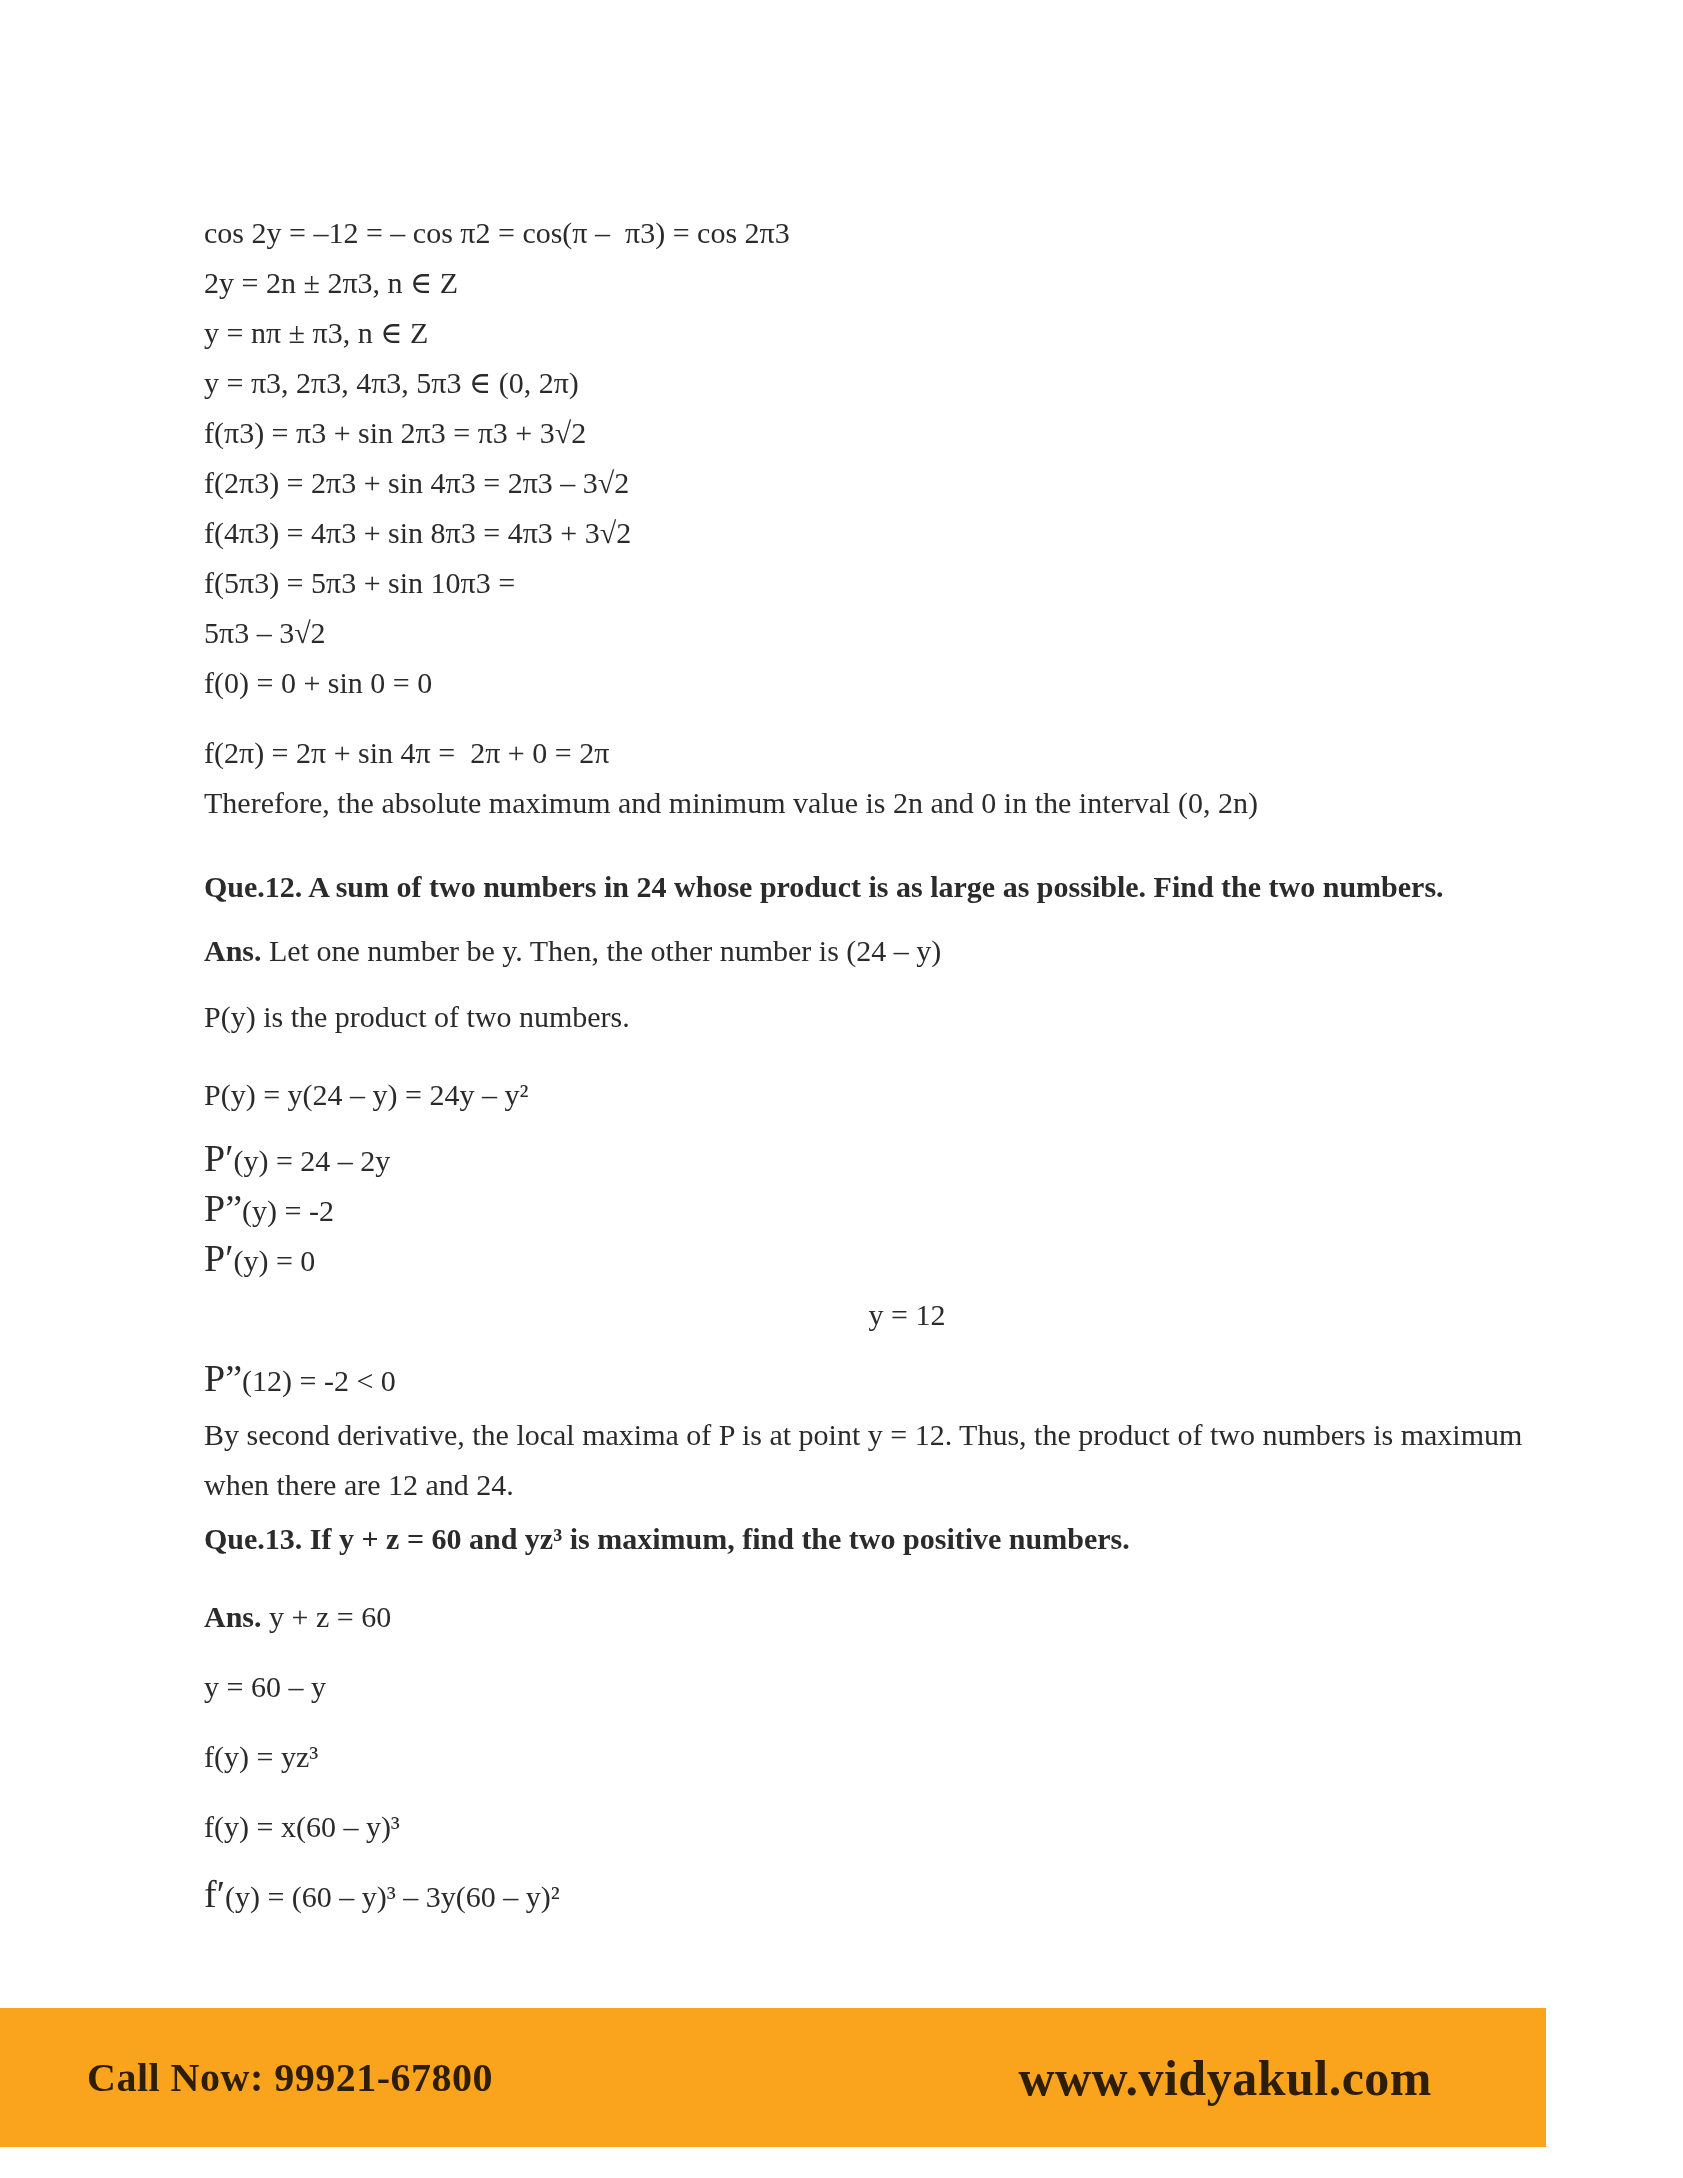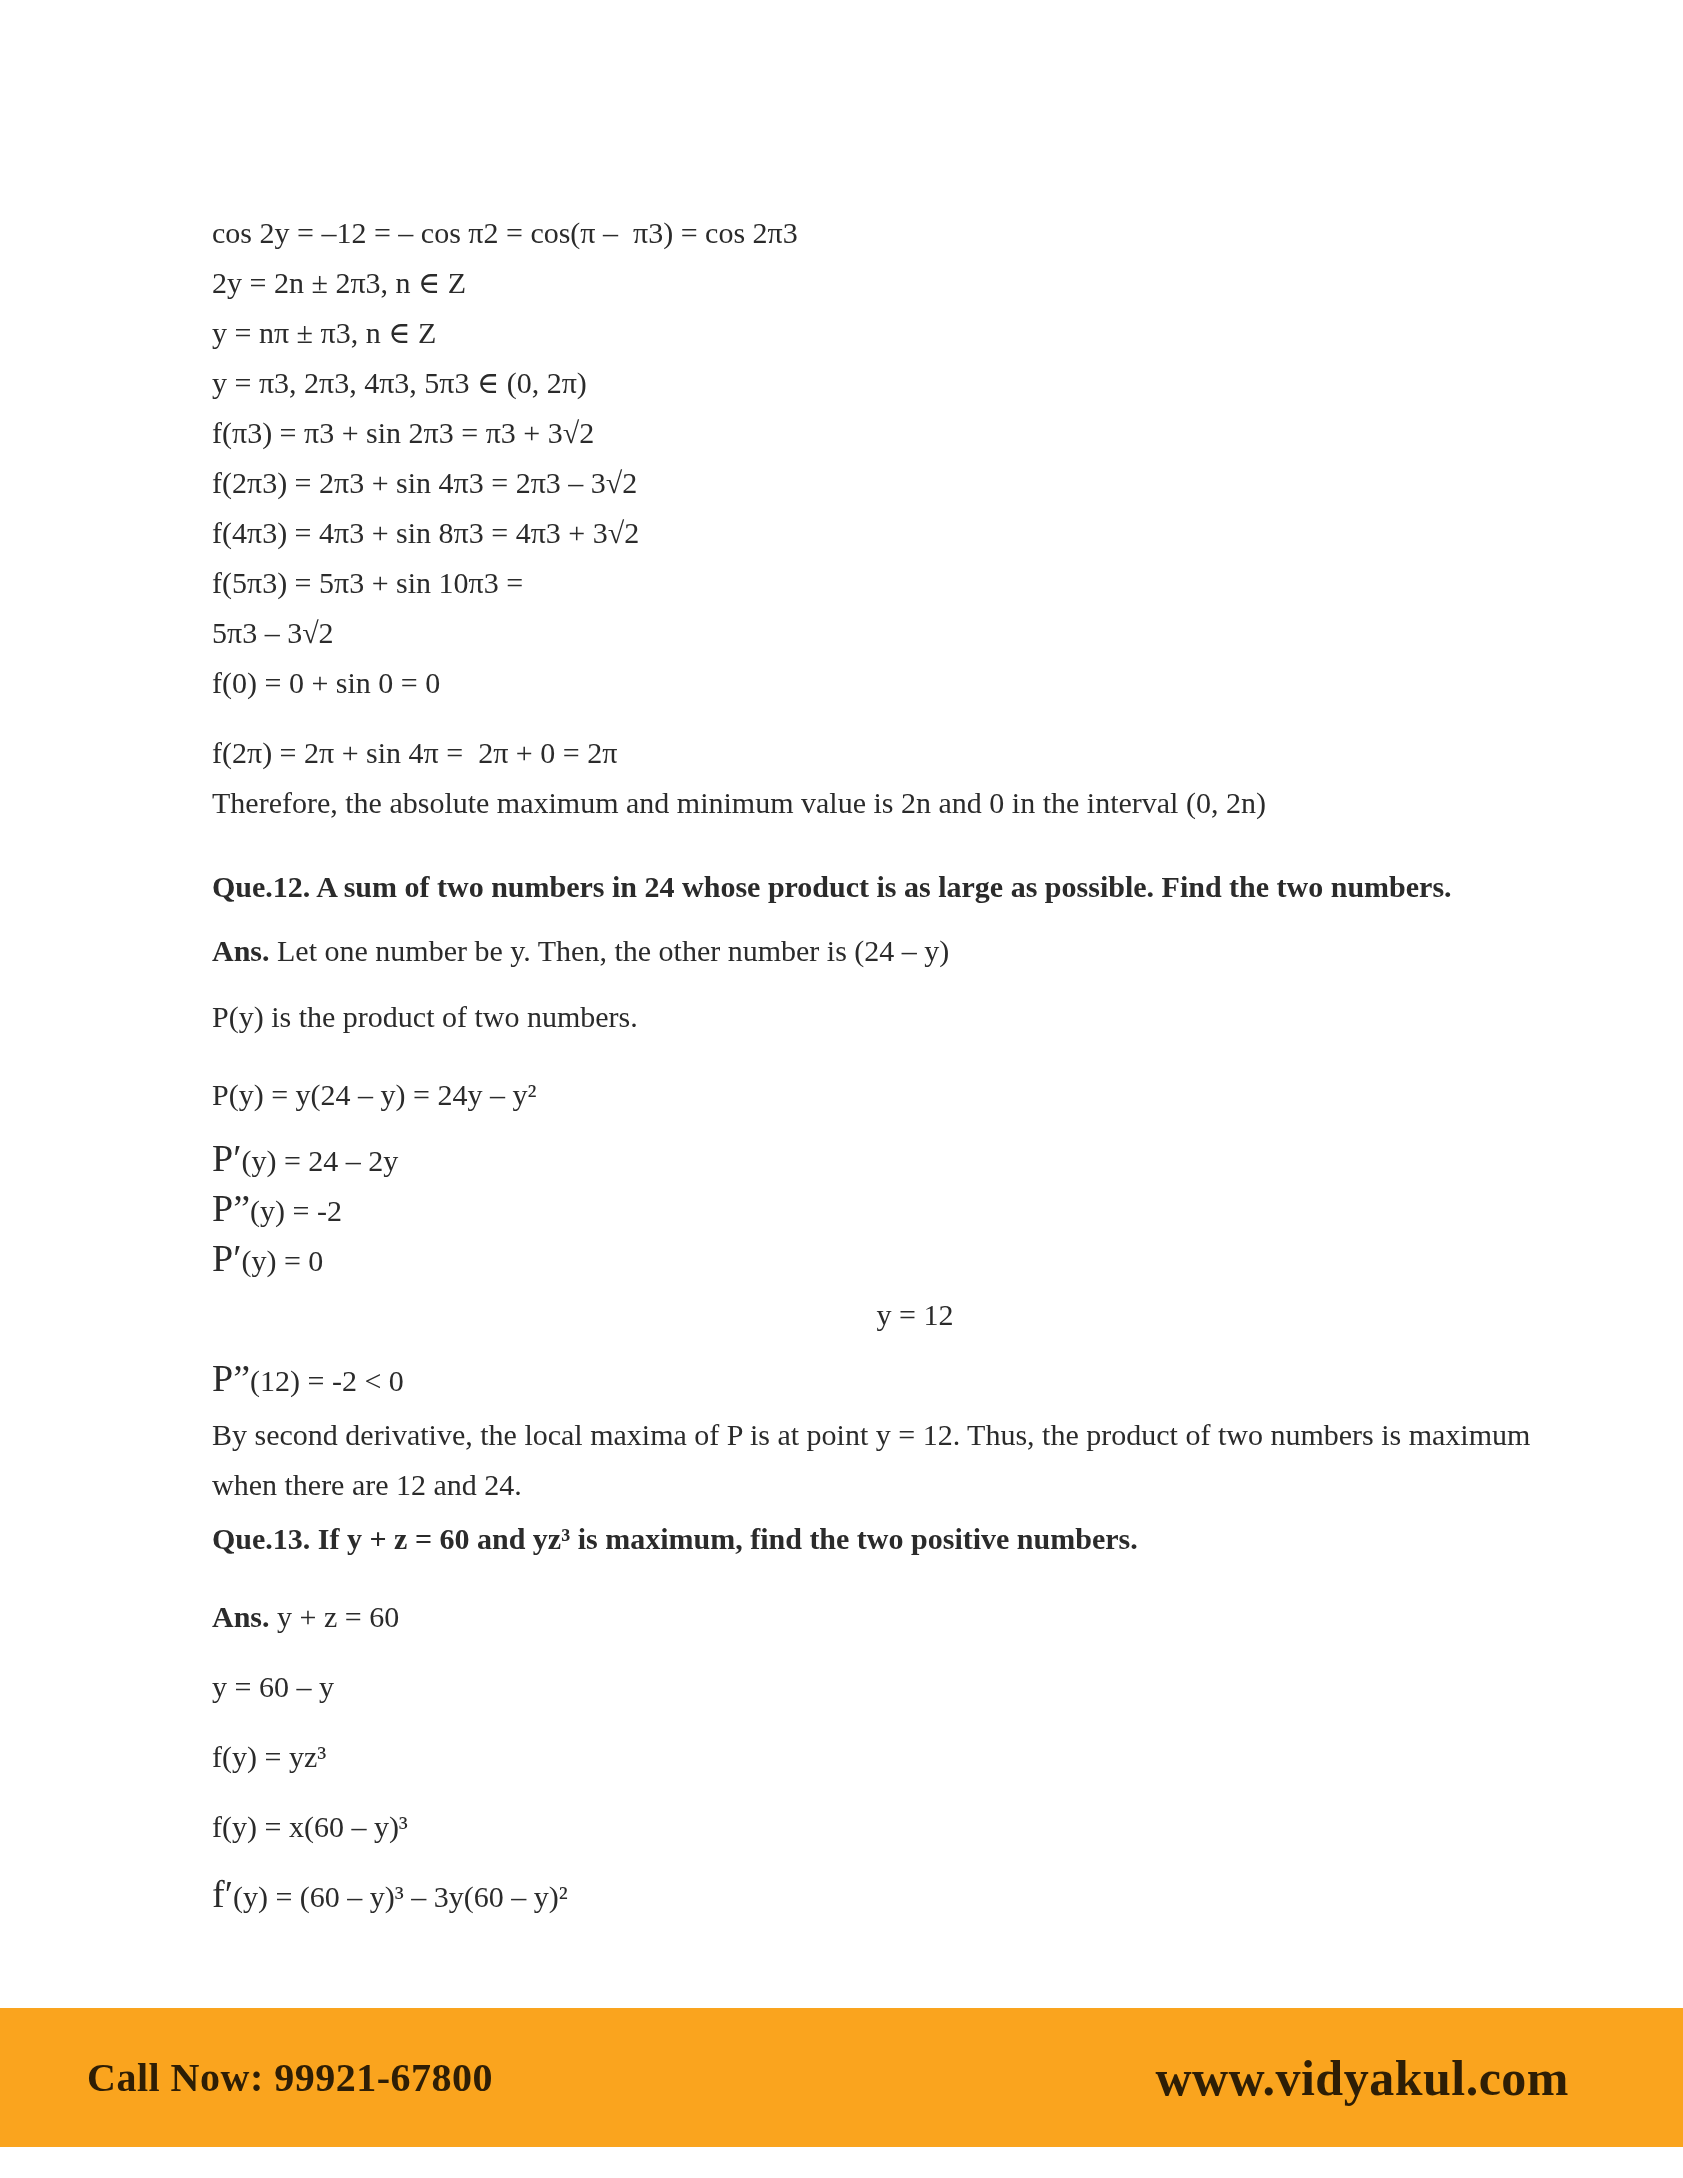--- a/index.html
+++ b/index.html
@@ -6,21 +6,21 @@
   body{
     width:1683px;height:2178px;
     background:#ffffff;
     font-family:"Liberation Serif","DejaVu Serif",serif;
     color:#2b2b2b;
     position:relative;
     overflow:hidden;
   }
   .content{
     position:absolute;
-    left:212px;top:216px;
+    left:204px;top:216px;
     width:1406px;
   }
   .line{
     font-size:30px;
     line-height:34px;
     white-space:pre-wrap;
   }
   .line .b{font-weight:bold;}
   .line .big{font-size:38px;line-height:20px;}
   .first{margin-top:0;}
@@ -43,21 +43,21 @@
     max-width:1346px;
   }
   .para{
     margin-top:12px;
     line-height:50px;
     max-width:1366px;
   }
   .footer{
     position:absolute;
     left:0;top:2008px;
-    width:1683px;height:139px;
+    width:1546px;height:139px;
     box-sizing:border-box;
     display:flex;
     align-items:center;
     justify-content:space-between;
     padding:0 114px 0 87px;
     font-weight:bold;
   }
   .footer .phone{font-size:40px;letter-spacing:0.5px;}
   .footer .site{font-size:50px;letter-spacing:0.5px;}
 </style>

